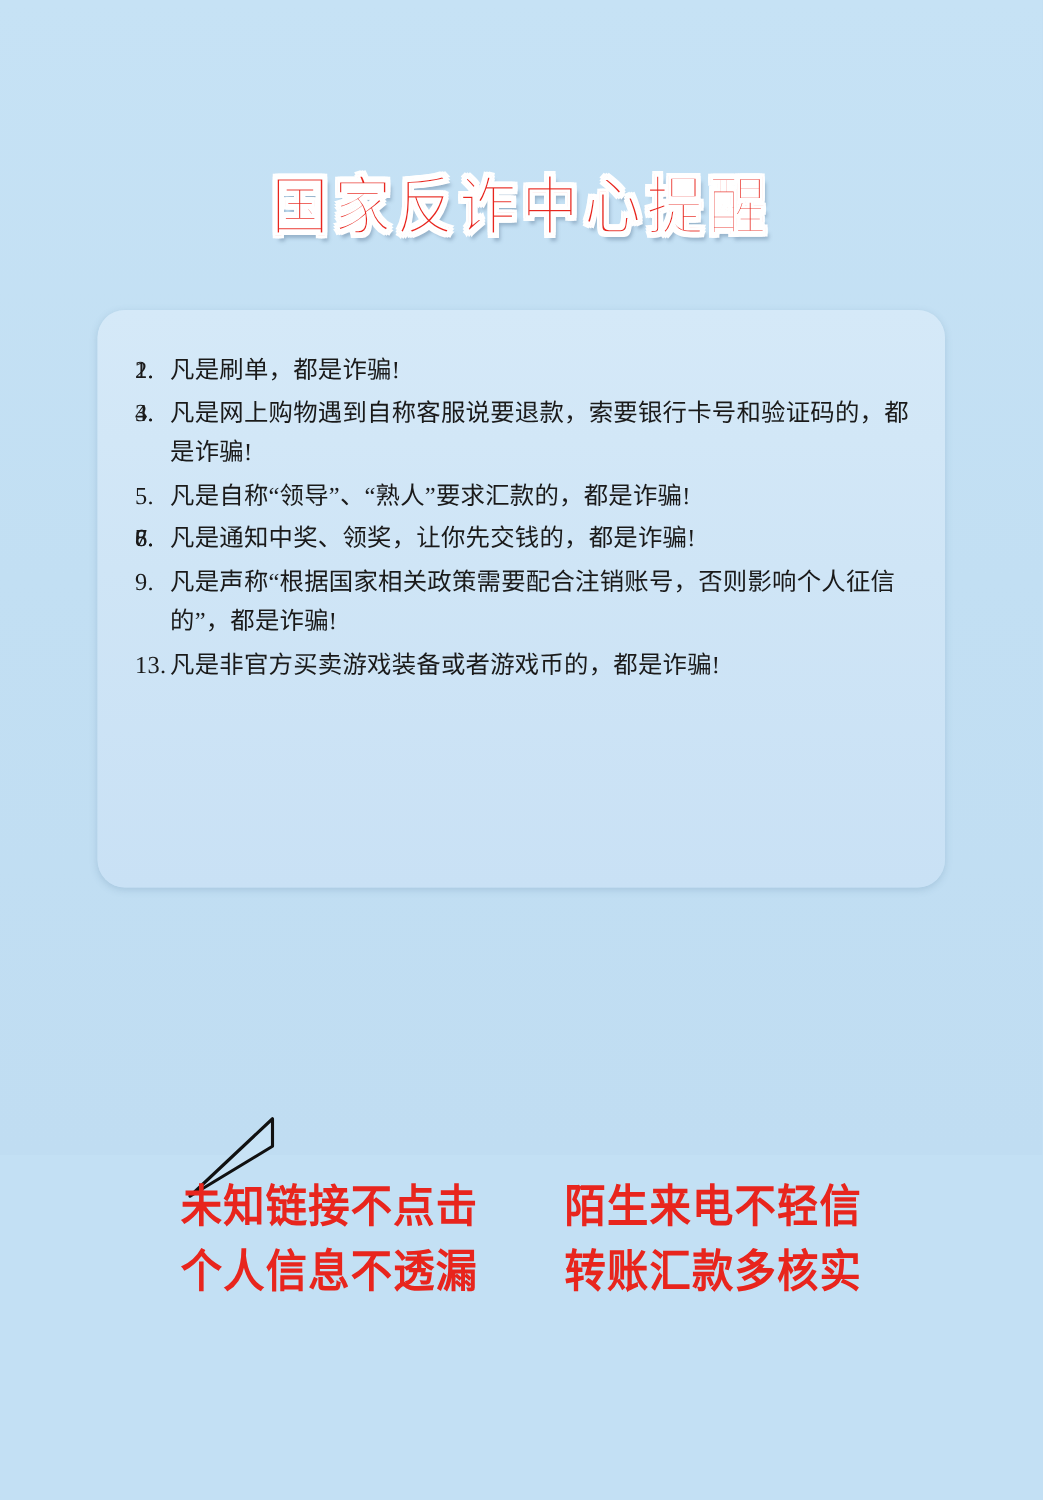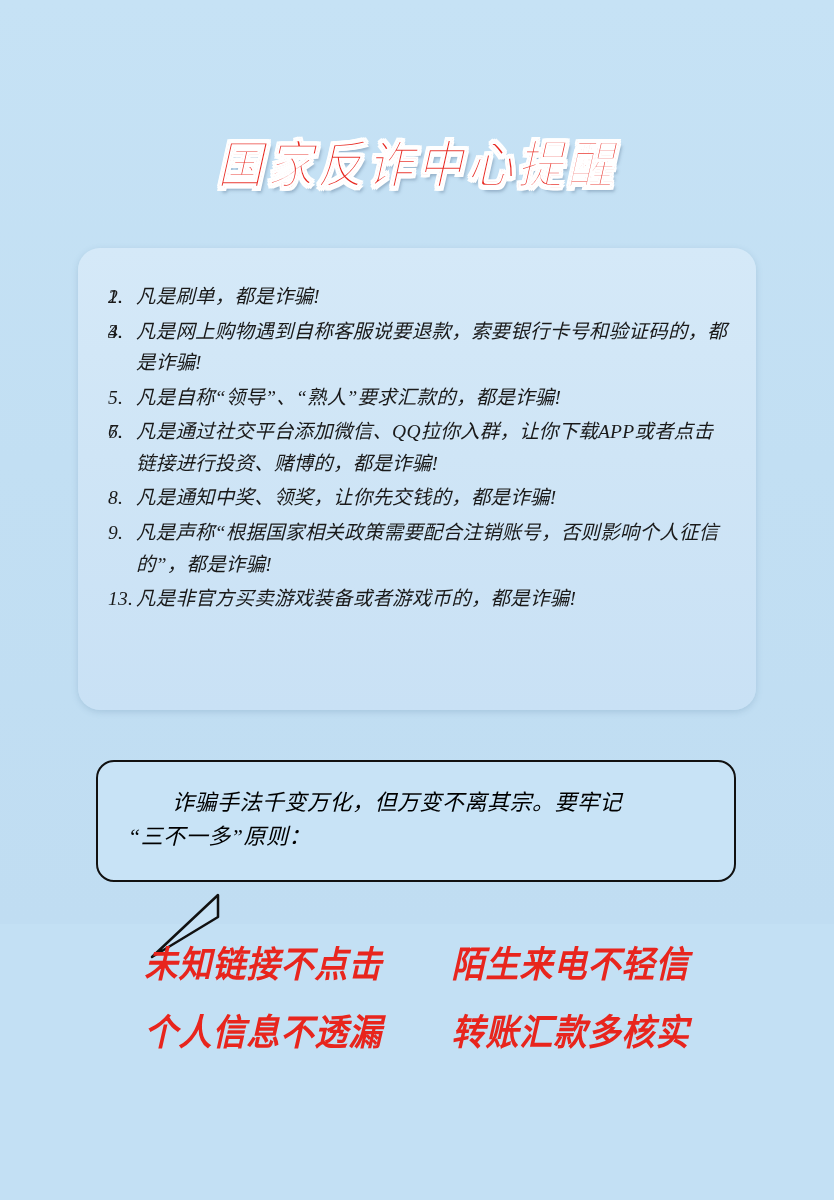--- a/index.html
+++ b/index.html
@@ -13,21 +13,20 @@
     font-family: "Liberation Serif", "DejaVu Serif", serif;
     overflow: hidden;
     position: relative;
   }
   .page {
     width: 834px;
     height: 924px;
     position: relative;
     background: linear-gradient(180deg, #c6e2f5 0%, #c2dff3 50%, #c0ddf2 100%);
     box-sizing: border-box;
-    font-style: italic;
   }
 
   
   .title-wrap {
     position: absolute;
     top: 128px;
     left: 0;
     width: 834px;
     text-align: center;
   }
@@ -110,21 +109,21 @@
   .bubble-tail svg { display: block; }
 
   
   .slogans {
     position: absolute;
     top: 938px;
     left: 0;
     width: 834px;
     display: grid;
     grid-template-columns: 1fr 1fr;
-    row-gap: 20px;
+    row-gap: 4px;
     padding: 0 110px;
     box-sizing: border-box;
   }
   .slogan {
     font-family: "Liberation Serif", "DejaVu Serif", serif;
     font-size: 33px;
     font-weight: bold;
     color: #e8251d;
     letter-spacing: 1px;
     text-align: center;
@@ -158,41 +157,36 @@
       </li>
       <li>
         <span class="num">5.</span>
         <span>凡是自称“领导”、“熟人”要求汇款的，都是诈骗!</span>
       </li>
       <li>
         <span class="num">6.</span>
       </li>
       <li>
         <span class="num">7.</span>
-        <span>凡是通过社交平台添加微信、QQ拉你入群，让你下载APP或者点击链接进行投资、赌博的，都是诈骗!</span>
       </li>
       <li>
         <span class="num">8.</span>
         <span>凡是通知中奖、领奖，让你先交钱的，都是诈骗!</span>
       </li>
       <li>
         <span class="num">9.</span>
         <span>凡是声称“根据国家相关政策需要配合注销账号，否则影响个人征信的”，都是诈骗!</span>
       </li>
       <li>
         <span class="num">13.</span>
         <span>凡是非官方买卖游戏装备或者游戏币的，都是诈骗!</span>
       </li>
     </ul>
   </div>
 
-  <div class="bubble">
-    <p class="first">诈骗手法千变万化，但万变不离其宗。要牢记</p>
-    <p>“三不一多”原则：</p>
-  </div>
 
   <div class="bubble-tail">
     <svg width="90" height="70" viewBox="0 0 90 70">
       <path d="M2 68 L68 6 L68 28 Z" fill="#c8e3f6" stroke="#111" stroke-width="2.5" stroke-linejoin="round"></path>
       <path d="M20 6 L86 6" stroke="#c8e3f6" stroke-width="0"></path>
     </svg>
   </div>
 
   <div class="slogans">
     <div class="slogan">未知链接不点击</div>

